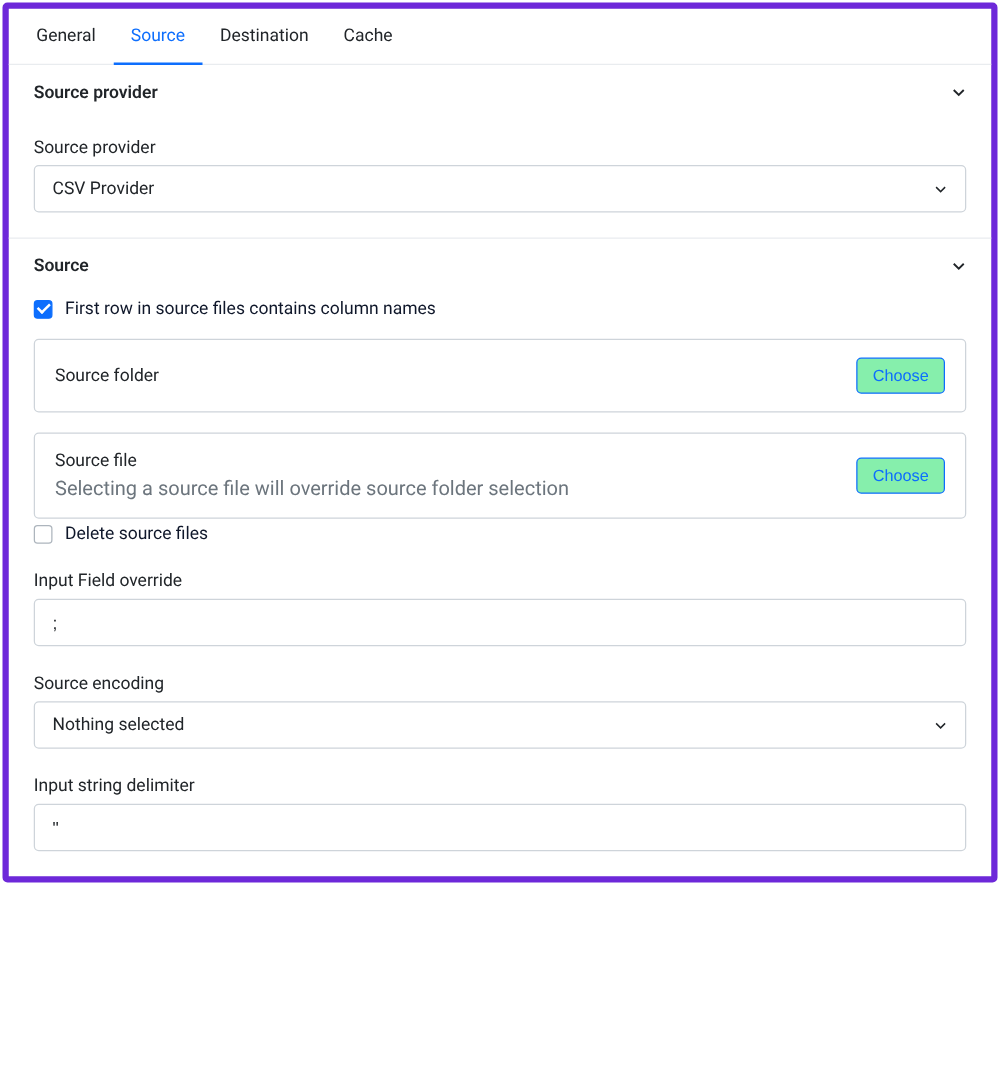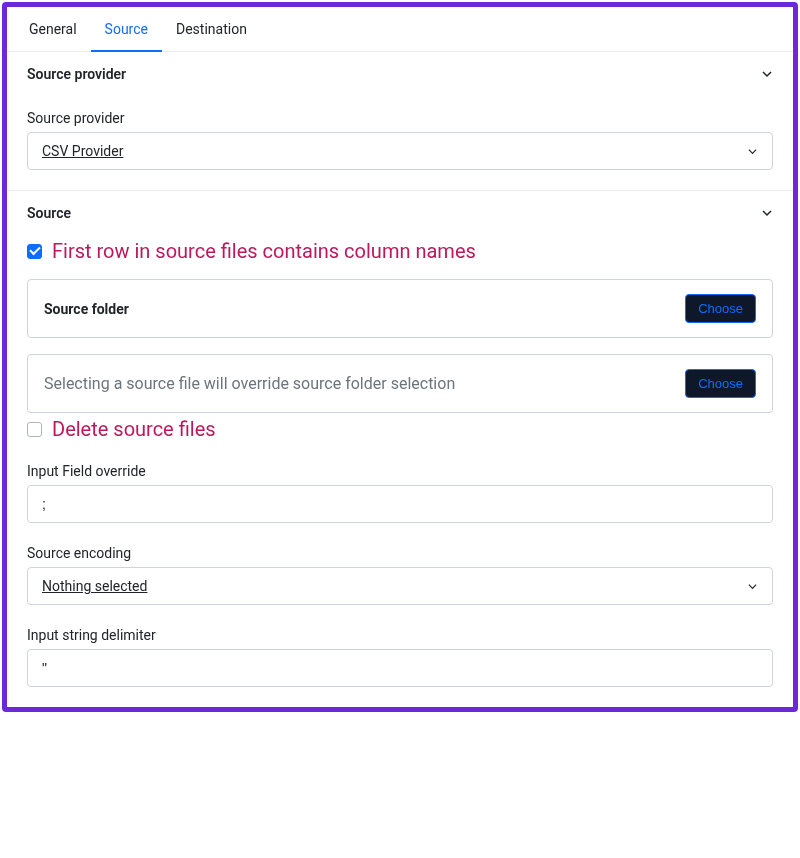--- a/index.html
+++ b/index.html
@@ -73,21 +73,20 @@
   border: 1px solid #ced4da;
   border-radius: 4px;
   background: #fff;
   padding: 10px 14px;
   font-size: 14px;
   color: #212529;
   display: flex;
   justify-content: space-between;
   align-items: center;
   cursor: pointer;
-  text-decoration: underline;
 }
 .select .chev svg { width: 9px; height: 9px; }
 .checkbox-row {
   display: flex;
   align-items: center;
   gap: 10px;
   margin-top: 4px;
 }
 .checkbox {
   width: 15px;
@@ -107,51 +106,50 @@
 }
 .checkbox.checked::after {
   content: "";
   width: 4px;
   height: 8px;
   border: solid #fff;
   border-width: 0 2px 2px 0;
   transform: rotate(45deg) translate(-1px, -1px);
 }
 .checkbox-label {
-  font-size: 20px;
-  color: #be185d;
+  font-size: 14px;
+  color: #0f172a;
   cursor: pointer;
 }
 .file-row {
   border: 1px solid #ced4da;
   border-radius: 4px;
   padding: 14px 16px;
   display: flex;
   justify-content: space-between;
   align-items: center;
   margin-top: 16px;
 }
 .file-row-text {
   display: flex;
   flex-direction: column;
   gap: 4px;
 }
 .file-row-label {
   font-size: 14px;
   color: #212529;
-  font-weight: bold;
 }
 .file-row-hint {
   font-size: 16px;
   color: #6c757d;
 }
 .btn-choose {
   border: 1px solid #0d6efd;
   color: #0d6efd;
-  background: #0f172a;
+  background: #86efac;
   border-radius: 4px;
   padding: 6px 12px;
   font-size: 13px;
   cursor: pointer;
 }
 .input {
   width: 100%;
   border: 1px solid #ced4da;
   border-radius: 4px;
   padding: 10px 14px;
@@ -164,20 +162,21 @@
 </style>
 </head>
 <body>
 
 <div class="card">
 
   <div class="tabs">
     <div class="tab">General</div>
     <div class="tab active">Source</div>
     <div class="tab">Destination</div>
+    <div class="tab">Cache</div>
   </div>
 
   <div class="section">
     <div class="section-header">
       <span class="section-title">Source provider</span>
       <span class="chev">
         <svg viewBox="0 0 10 10">
             <path d="M1 3 L5 7 L9 3" fill="none" stroke="#212529" stroke-width="1.5"></path>
           </svg>
       </span>
@@ -215,20 +214,21 @@
 
       <div class="file-row">
         <div class="file-row-text">
           <span class="file-row-label">Source folder</span>
         </div>
         <button class="btn-choose">Choose</button>
       </div>
 
       <div class="file-row">
         <div class="file-row-text">
+          <span class="file-row-label">Source file</span>
           <span class="file-row-hint">Selecting a source file will override source folder selection</span>
         </div>
         <button class="btn-choose">Choose</button>
       </div>
 
       <div class="checkbox-row mt-18">
         <span class="checkbox"></span>
         <span class="checkbox-label">Delete source files</span>
       </div>
 

